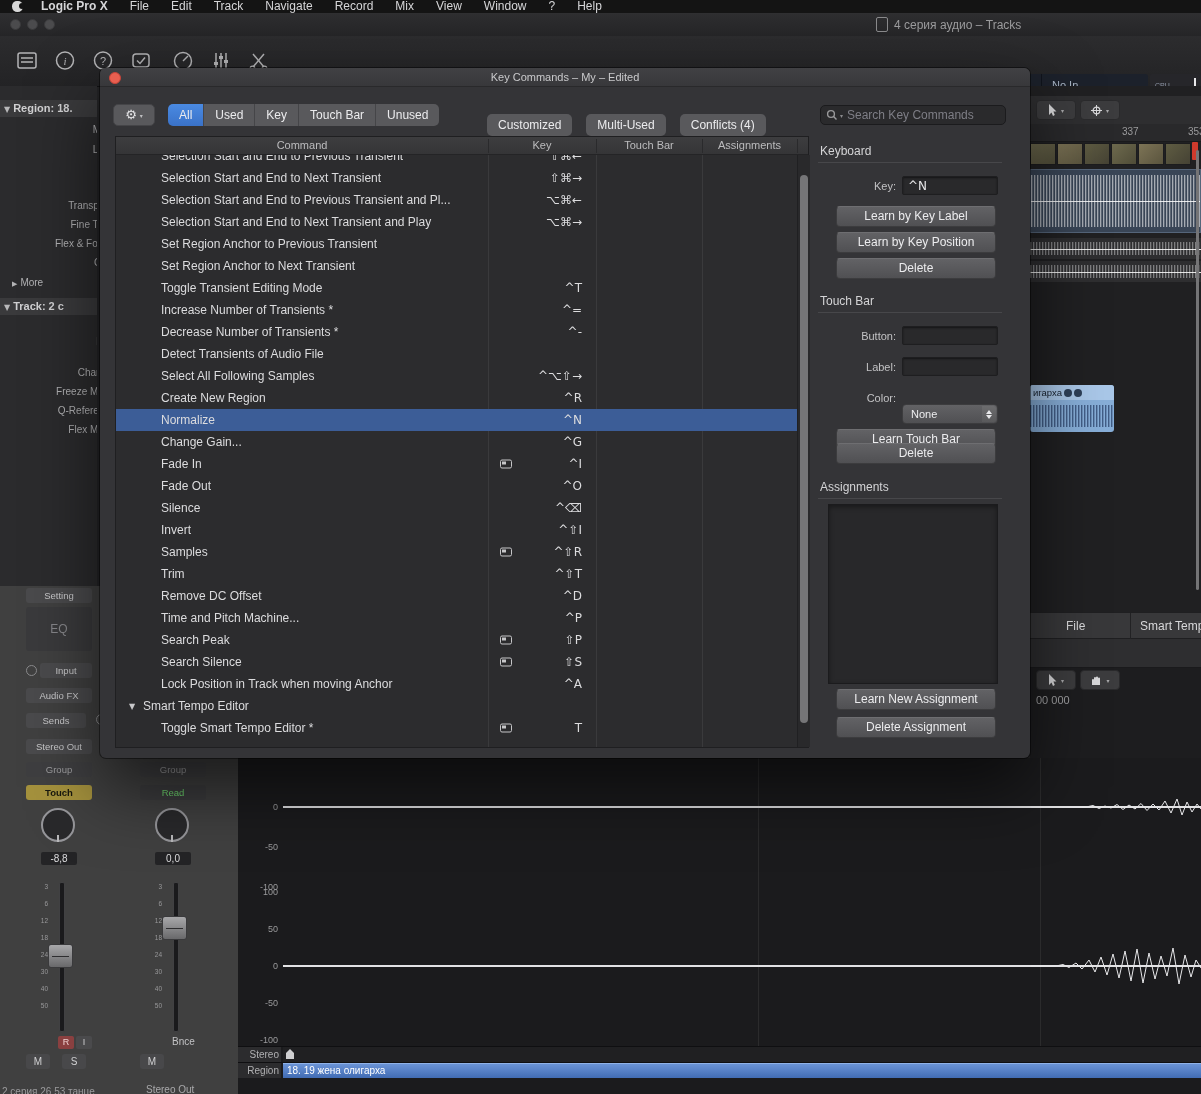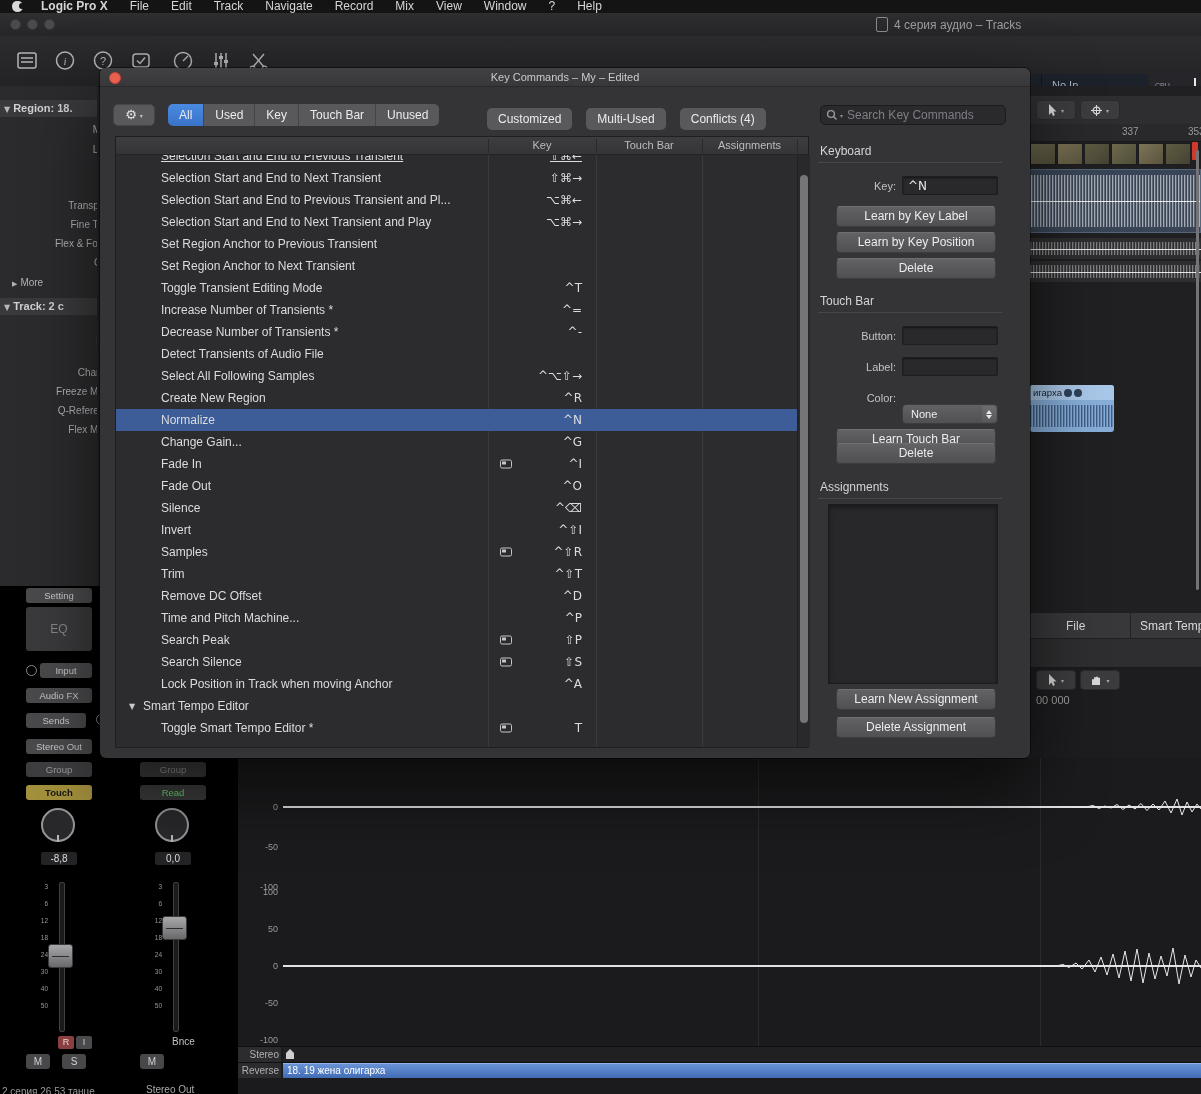--- a/index.html
+++ b/index.html
@@ -52,21 +52,21 @@
   
   #inspector{position:absolute;left:0;top:86px;width:97px;height:500px;background:#2b2b2d;overflow:hidden;}
   .insp-head{position:absolute;left:0;width:200px;height:17px;background:#3a3a3c;font-size:11px;font-weight:700;
              color:#d0d0d2;line-height:17px;padding-left:4px;white-space:nowrap;}
   .insp-head .tri{font-size:8px;margin-right:3px;color:#b8b8ba;font-family:"DejaVu Sans",sans-serif;}
   .insp-label{position:absolute;left:0;width:115px;text-align:right;font-size:10px;color:#b2b2b4;white-space:nowrap;}
   .insp-more{position:absolute;left:12px;font-size:10px;color:#b2b2b4;}
   .insp-more .tri{font-size:7px;margin-right:3px;font-family:"DejaVu Sans",sans-serif;}
 
   
-  #strips{position:absolute;left:0;top:586px;width:238px;height:508px;background:#000000;overflow:hidden;border-right:1px solid #1a1a1c;text-decoration:underline;}
+  #strips{position:absolute;left:0;top:586px;width:238px;height:508px;background:#404040;overflow:hidden;border-right:1px solid #1a1a1c;text-decoration:underline;}
   .sbtn{position:absolute;height:15px;border-radius:3px;background:#4a4a4c;color:#c8c8ca;font-size:9.5px;
         line-height:15px;text-align:center;box-sizing:border-box;white-space:nowrap;overflow:hidden;}
   .eqbox{position:absolute;border-radius:3px;background:#3a3a3c;color:#86868a;font-size:12px;text-align:center;}
   .sbtn.touch{background:#a4913d;color:#17170e;font-weight:700;}
   .sbtn.read{color:#6ed66e;background:#3c3c3e;}
   .sbtn.grp2{color:#9c9c9e;background:#3e3e40;}
   .knob{position:absolute;width:34px;height:34px;border-radius:50%;border:2px solid #96969a;background:#29292b;box-sizing:border-box;}
   .knob::after{content:"";position:absolute;left:50%;bottom:-2px;width:2px;height:7px;background:#b8b8ba;transform:translateX(-50%);}
   .kval{position:absolute;width:36px;height:13px;background:#242426;color:#dcdcde;font-size:10px;text-align:center;line-height:13px;border-radius:2px;}
   .ticks{position:absolute;width:14px;}
@@ -142,40 +142,40 @@
   .gearbtn{position:absolute;left:13px;top:36px;width:42px;height:22px;background:#59595c;border:1px solid #454548;border-radius:5px;
            box-sizing:border-box;display:flex;align-items:center;justify-content:center;gap:3px;color:#e4e4e6;}
   .gearbtn .g{font-size:13px;font-family:"DejaVu Sans",sans-serif;line-height:20px;}
   .gearbtn .chev{font-size:6px;color:#c0c0c2;font-family:"DejaVu Sans",sans-serif;}
   #segments{position:absolute;left:68px;top:36px;display:flex;height:22px;text-align:right;}
   .segbtn{height:22px;line-height:22px;padding:0 11px;background:#59595c;border-right:1px solid #454548;
           color:#ececee;font-size:12px;box-sizing:border-box;white-space:nowrap;}
   #segments .segbtn:first-of-type{border-radius:5px 0 0 5px;}
   #segments .segbtn:last-of-type{border-radius:0 5px 5px 0;border-right:none;}
   .segbtn.active{background:linear-gradient(#4a8ae2,#3a72c8);}
-  #filterbtns{position:absolute;left:387px;top:40px;display:flex;gap:14px;height:22px;}
+  #filterbtns{position:absolute;left:387px;top:46px;display:flex;gap:14px;height:22px;}
   .filterbtn{height:22px;line-height:22px;padding:0 11px;background:#59595c;border-radius:5px;color:#ececee;font-size:12px;white-space:nowrap;}
   .searchbox{position:absolute;left:720px;top:37px;width:186px;height:20px;background:#2a2a2c;border:1px solid #1b1b1d;
              border-radius:5px;display:flex;align-items:center;padding:0 5px;box-sizing:border-box;gap:2px;}
   .searchbox .chev{font-size:6px;color:#8a8a8c;font-family:"DejaVu Sans",sans-serif;}
   .searchbox input{flex:1;background:transparent;border:none;outline:none;color:#dcdcde;font-size:12px;min-width:0;
                    font-family:"Liberation Sans",sans-serif;}
   .searchbox input::placeholder{color:#7e7e86;}
 
   
   #ktable{position:absolute;left:15px;top:68px;width:694px;height:612px;background:#2c2c2e;border:1px solid #1f1f21;box-sizing:border-box;}
   .khead{position:absolute;left:0;top:0;width:692px;height:18px;background:linear-gradient(#3d3d3f,#353537);border-bottom:1px solid #242426;box-sizing:border-box;}
   .khcell{position:absolute;top:0;height:18px;line-height:17px;text-align:center;font-size:11px;color:#bcbcbe;}
   .khdiv{position:absolute;top:2px;width:1px;height:14px;background:#2a2a2c;}
   .kbodywrap{position:absolute;left:0;top:18px;width:692px;height:592px;overflow:hidden;}
   .colds{position:absolute;top:0;bottom:0;width:1px;background:#3a3a3c;}
   .ktable-body{position:absolute;left:0;top:0;width:681px;}
   .krow{position:relative;display:flex;align-items:center;height:22px;font-size:12px;color:#dcdcde;}
   .krow.sel{background:#3c5d97;}
-  .krow.cliptop{margin-top:-10px;text-decoration:underline;}
+  .krow.cliptop{margin-top:-10px;}
   .krow .disc{position:absolute;left:13px;top:7px;font-size:8px;color:#c8c8ca;font-family:"DejaVu Sans",sans-serif;}
   .krow .cmd{width:372px;padding-left:45px;box-sizing:border-box;white-space:nowrap;overflow:hidden;}
   .krow.grp .cmd{padding-left:27px;}
   .keycell{position:relative;width:108px;height:22px;display:flex;align-items:center;justify-content:flex-end;
            padding-right:14px;box-sizing:border-box;}
   .keytxt{font-family:"DejaVu Sans",sans-serif;font-size:12px;}
   .tbbadge{position:absolute;left:12px;top:50%;transform:translateY(-50%);width:12px;height:9px;
            border:1px solid #c6c6c8;border-radius:2px;background:#2a2a2c;box-sizing:border-box;}
   .tbbadge::after{content:"";position:absolute;left:1px;top:1px;width:4px;height:3px;background:#c6c6c8;}
   .kscroll{position:absolute;left:681px;top:18px;width:13px;height:592px;background:#29292b;border-left:1px solid #202022;box-sizing:border-box;}
@@ -500,21 +500,21 @@
 
     <div class="erow" style="top:288px;">
       <span class="elabel">Stereo</span>
       <span class="econtent">
         <svg class="anchor-mark" width="10" height="11">
             <path d="M5,0 L9,4 L9,10 L1,10 L1,4 Z" fill="#cfcfd1"></path>
           </svg>
       </span>
     </div>
     <div class="erow" style="top:304px;">
-      <span class="elabel">Reverse</span>
+      <span class="elabel">Region</span>
       <span class="econtent regionbar">18. 19 жена олигарха</span>
     </div>
     <div class="erow" style="top:320px;margin-top:48px;">
       <span class="elabel">S. Loop</span>
       <span class="econtent"></span>
     </div>
   </div>
 
   <div id="dialog">
     <div class="dtitle">
@@ -546,20 +546,21 @@
       <svg width="12" height="12">
           <circle cx="5" cy="5" r="3.4" stroke="#9a9a9c" fill="none" stroke-width="1.4"></circle>
           <line x1="7.6" y1="7.6" x2="10.5" y2="10.5" stroke="#9a9a9c" stroke-width="1.4"></line>
         </svg>
       <span class="chev">▾</span>
       <input placeholder="Search Key Commands" style="">
     </div>
 
     <div id="ktable">
       <div class="khead">
+        <span class="khcell" style="left:0;width:372px;">Command</span>
         <span class="khcell" style="left:372px;width:108px;">Key</span>
         <span class="khcell" style="left:480px;width:106px;">Touch Bar</span>
         <span class="khcell" style="left:586px;width:95px;">Assignments</span>
         <span class="khdiv" style="left:372px;"></span>
           <span class="khdiv" style="left:480px;"></span>
         <span class="khdiv" style="left:586px;"></span>
           <span class="khdiv" style="left:681px;"></span>
       </div>
       <div class="kbodywrap">
         <span class="colds" style="left:372px;"></span>

